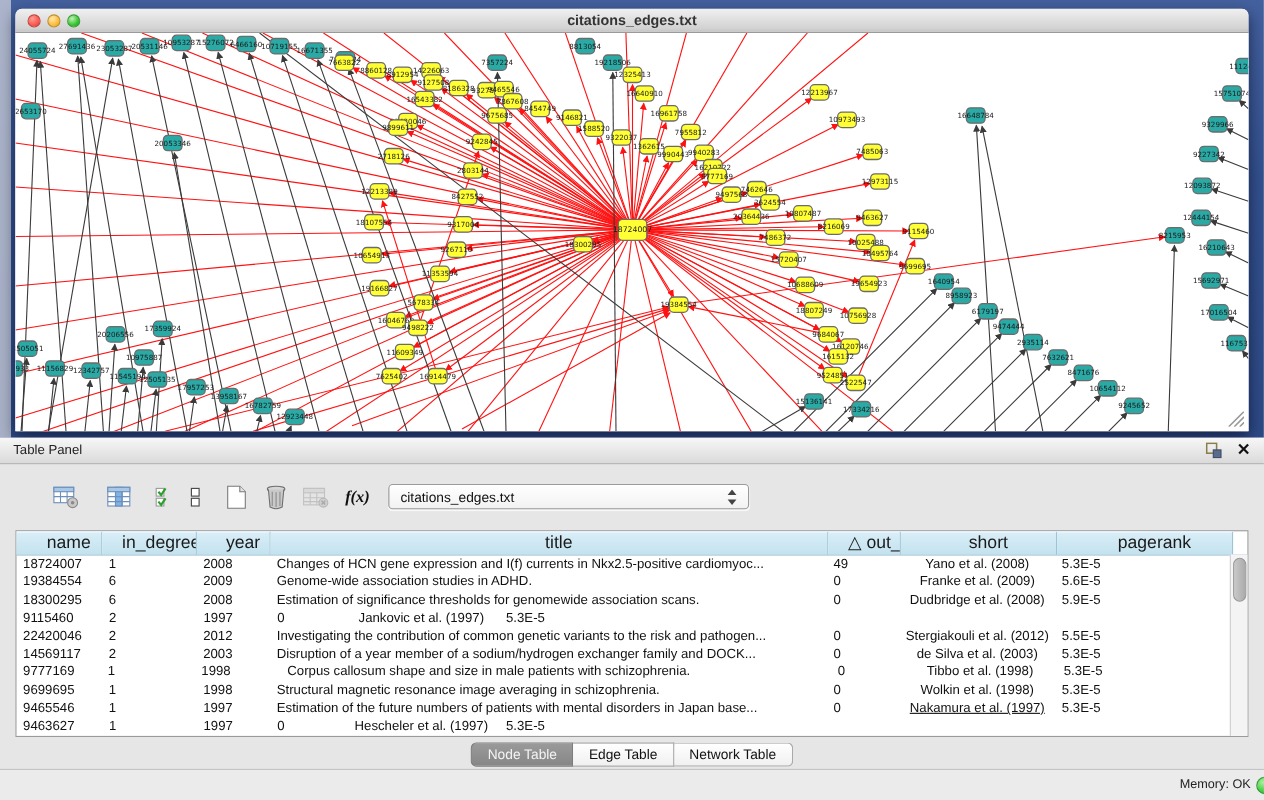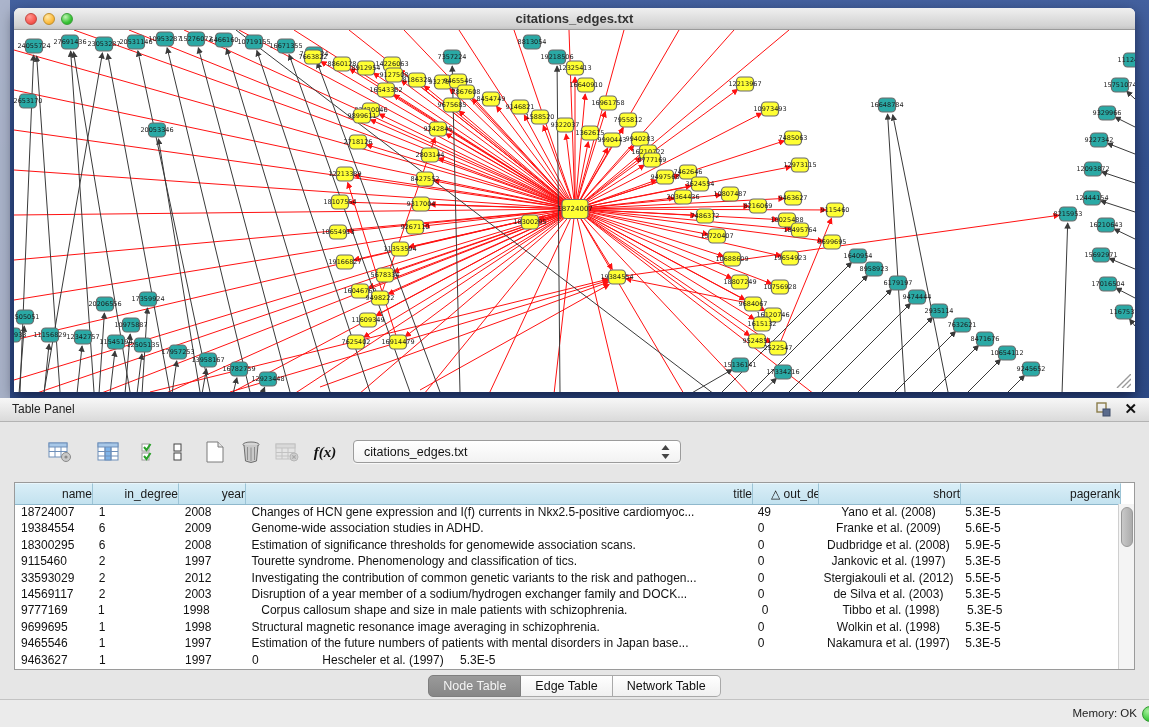--- a/index.html
+++ b/index.html
@@ -38,21 +38,21 @@
          border:1px solid #9B9B9B;border-radius:4px;background:linear-gradient(180deg,#FFFFFF,#F2F2F2);
          box-shadow:0 1px 1px rgba(255,255,255,.8), inset 0 1px 0 #fff;cursor:pointer;}
   .combo-text{position:absolute;left:10px;top:4px;font-size:12.5px;color:#111;}
   .combo-arrows{position:absolute;right:10px;top:4px;}
   
   .tbl{position:absolute;left:14px;top:84px;width:1121px;height:188px;background:#fff;
        border:1px solid #9A9A9A;box-sizing:border-box;}
   .thead{display:flex;height:21px;border-bottom:1px solid #8FB8CC;}
   .th{box-sizing:border-box;background:linear-gradient(180deg,#D9EEF7,#C3E2EF);
       border-right:1px solid #9CC4D6;border-top:1px solid #E8F6FC;
-      font-size:12px;color:#1A1A1A;text-align:right;line-height:20px;
+      font-size:16px;color:#1A1A1A;text-align:center;line-height:20px;
       overflow:hidden;white-space:nowrap;cursor:pointer;padding-left:18px;}
   .tbody{position:absolute;left:0;top:21px;right:15px;bottom:0;overflow:hidden;}
   .tr{display:flex;height:16.4px;line-height:16.4px;font-size:12px;color:#111;cursor:default;}
   .td{box-sizing:border-box;padding-left:6px;overflow:hidden;white-space:nowrap;}
   .td.center{text-align:center;padding-left:0;}
   .vscroll{position:absolute;right:0;top:21px;bottom:0;width:15px;background:#F4F4F4;border-left:1px solid #CFCFCF;}
   .vthumb{position:absolute;left:2px;top:3px;width:10px;height:38px;border-radius:6px;
           background:linear-gradient(90deg,#C9C9C9,#ABABAB);border:1px solid #979797;cursor:pointer;}
   
   .tabs{position:absolute;left:0;right:0;top:277px;height:22px;display:flex;justify-content:center;}
@@ -875,27 +875,26 @@
           <div class="td" style="width: 67px;">2008</div>
           <div class="td" style="width: 507px;">Estimation of significance thresholds for genomewide association scans.</div>
           <div class="td" style="width: 66px;">0</div>
           <div class="td center" style="width: 142px;">Dudbridge et al. (2008)</div>
           <div class="td" style="width: 160px;">5.9E-5</div>
         </div>
         <div class="tr">
           <div class="td" style="width: 78px;">9115460</div>
           <div class="td" style="width: 86px;">2</div>
           <div class="td" style="width: 67px;">1997</div>
-          <div class="td" style="width: 507px;">Tourette syndrome. Phenomenology and classification of tics.</div>
           <div class="td" style="width: 66px;">0</div>
           <div class="td center" style="width: 142px;">Jankovic et al. (1997)</div>
           <div class="td" style="width: 160px;">5.3E-5</div>
         </div>
         <div class="tr">
-          <div class="td" style="width: 78px;">33593029</div>
+          <div class="td" style="width: 78px;">22420046</div>
           <div class="td" style="width: 86px;">2</div>
           <div class="td" style="width: 67px;">2012</div>
           <div class="td" style="width: 507px;">Investigating the contribution of common genetic variants to the risk and pathogen...</div>
           <div class="td" style="width: 66px;">0</div>
           <div class="td center" style="width: 142px;">Stergiakouli et al. (2012)</div>
           <div class="td" style="width: 160px;">5.5E-5</div>
         </div>
         <div class="tr">
           <div class="td" style="width: 78px;">14569117</div>
           <div class="td" style="width: 86px;">2</div>
@@ -922,21 +921,21 @@
           <div class="td" style="width: 66px;">0</div>
           <div class="td center" style="width: 142px;">Wolkin et al. (1998)</div>
           <div class="td" style="width: 160px;">5.3E-5</div>
         </div>
         <div class="tr">
           <div class="td" style="width: 78px;">9465546</div>
           <div class="td" style="width: 86px;">1</div>
           <div class="td" style="width: 67px;">1997</div>
           <div class="td" style="width: 507px;">Estimation of the future numbers of patients with mental disorders in Japan base...</div>
           <div class="td" style="width: 66px;">0</div>
-          <div class="td center" style="width: 142px;">Nakamura et al. (1997)</div>
+          <div class="td center" style="width: 142px; text-decoration: underline;">Nakamura et al. (1997)</div>
           <div class="td" style="width: 160px;">5.3E-5</div>
         </div>
         <div class="tr">
           <div class="td" style="width: 78px;">9463627</div>
           <div class="td" style="width: 86px;">1</div>
           <div class="td" style="width: 67px;">1997</div>
           <div class="td" style="width: 66px;">0</div>
           <div class="td center" style="width: 142px; text-align: center;">Hescheler et al. (1997)</div>
           <div class="td" style="width: 160px;">5.3E-5</div>
         </div>

